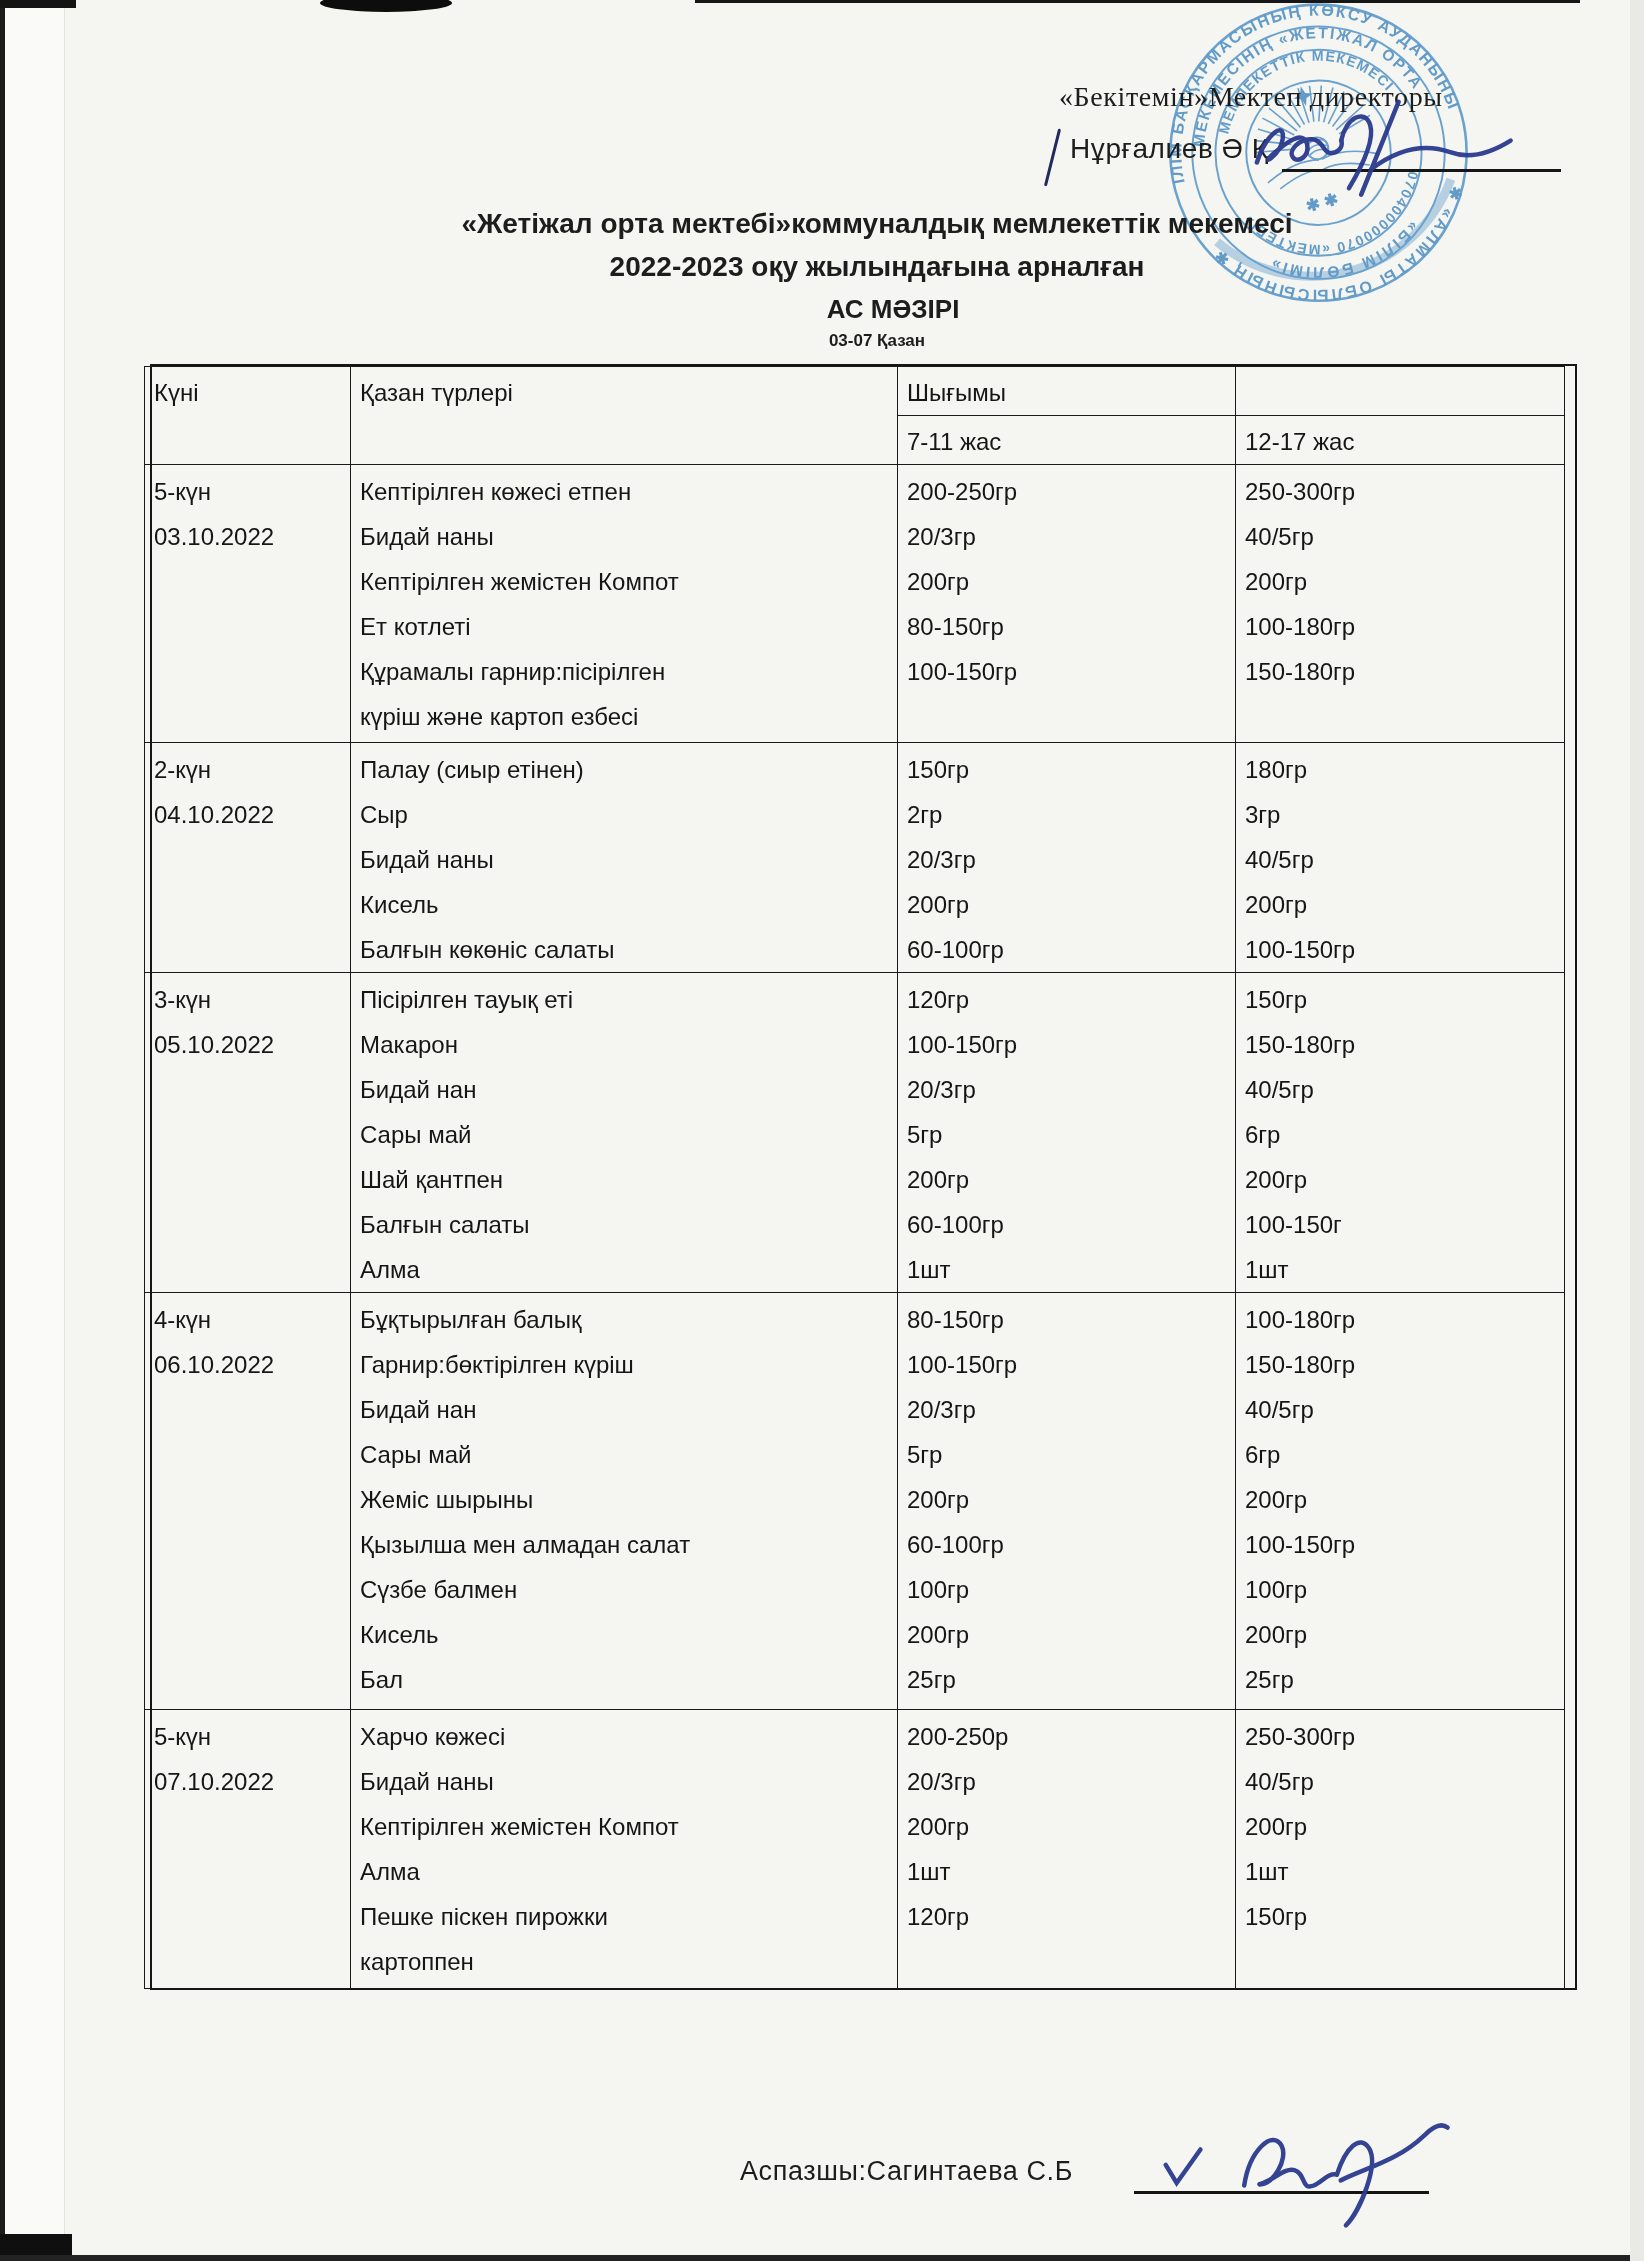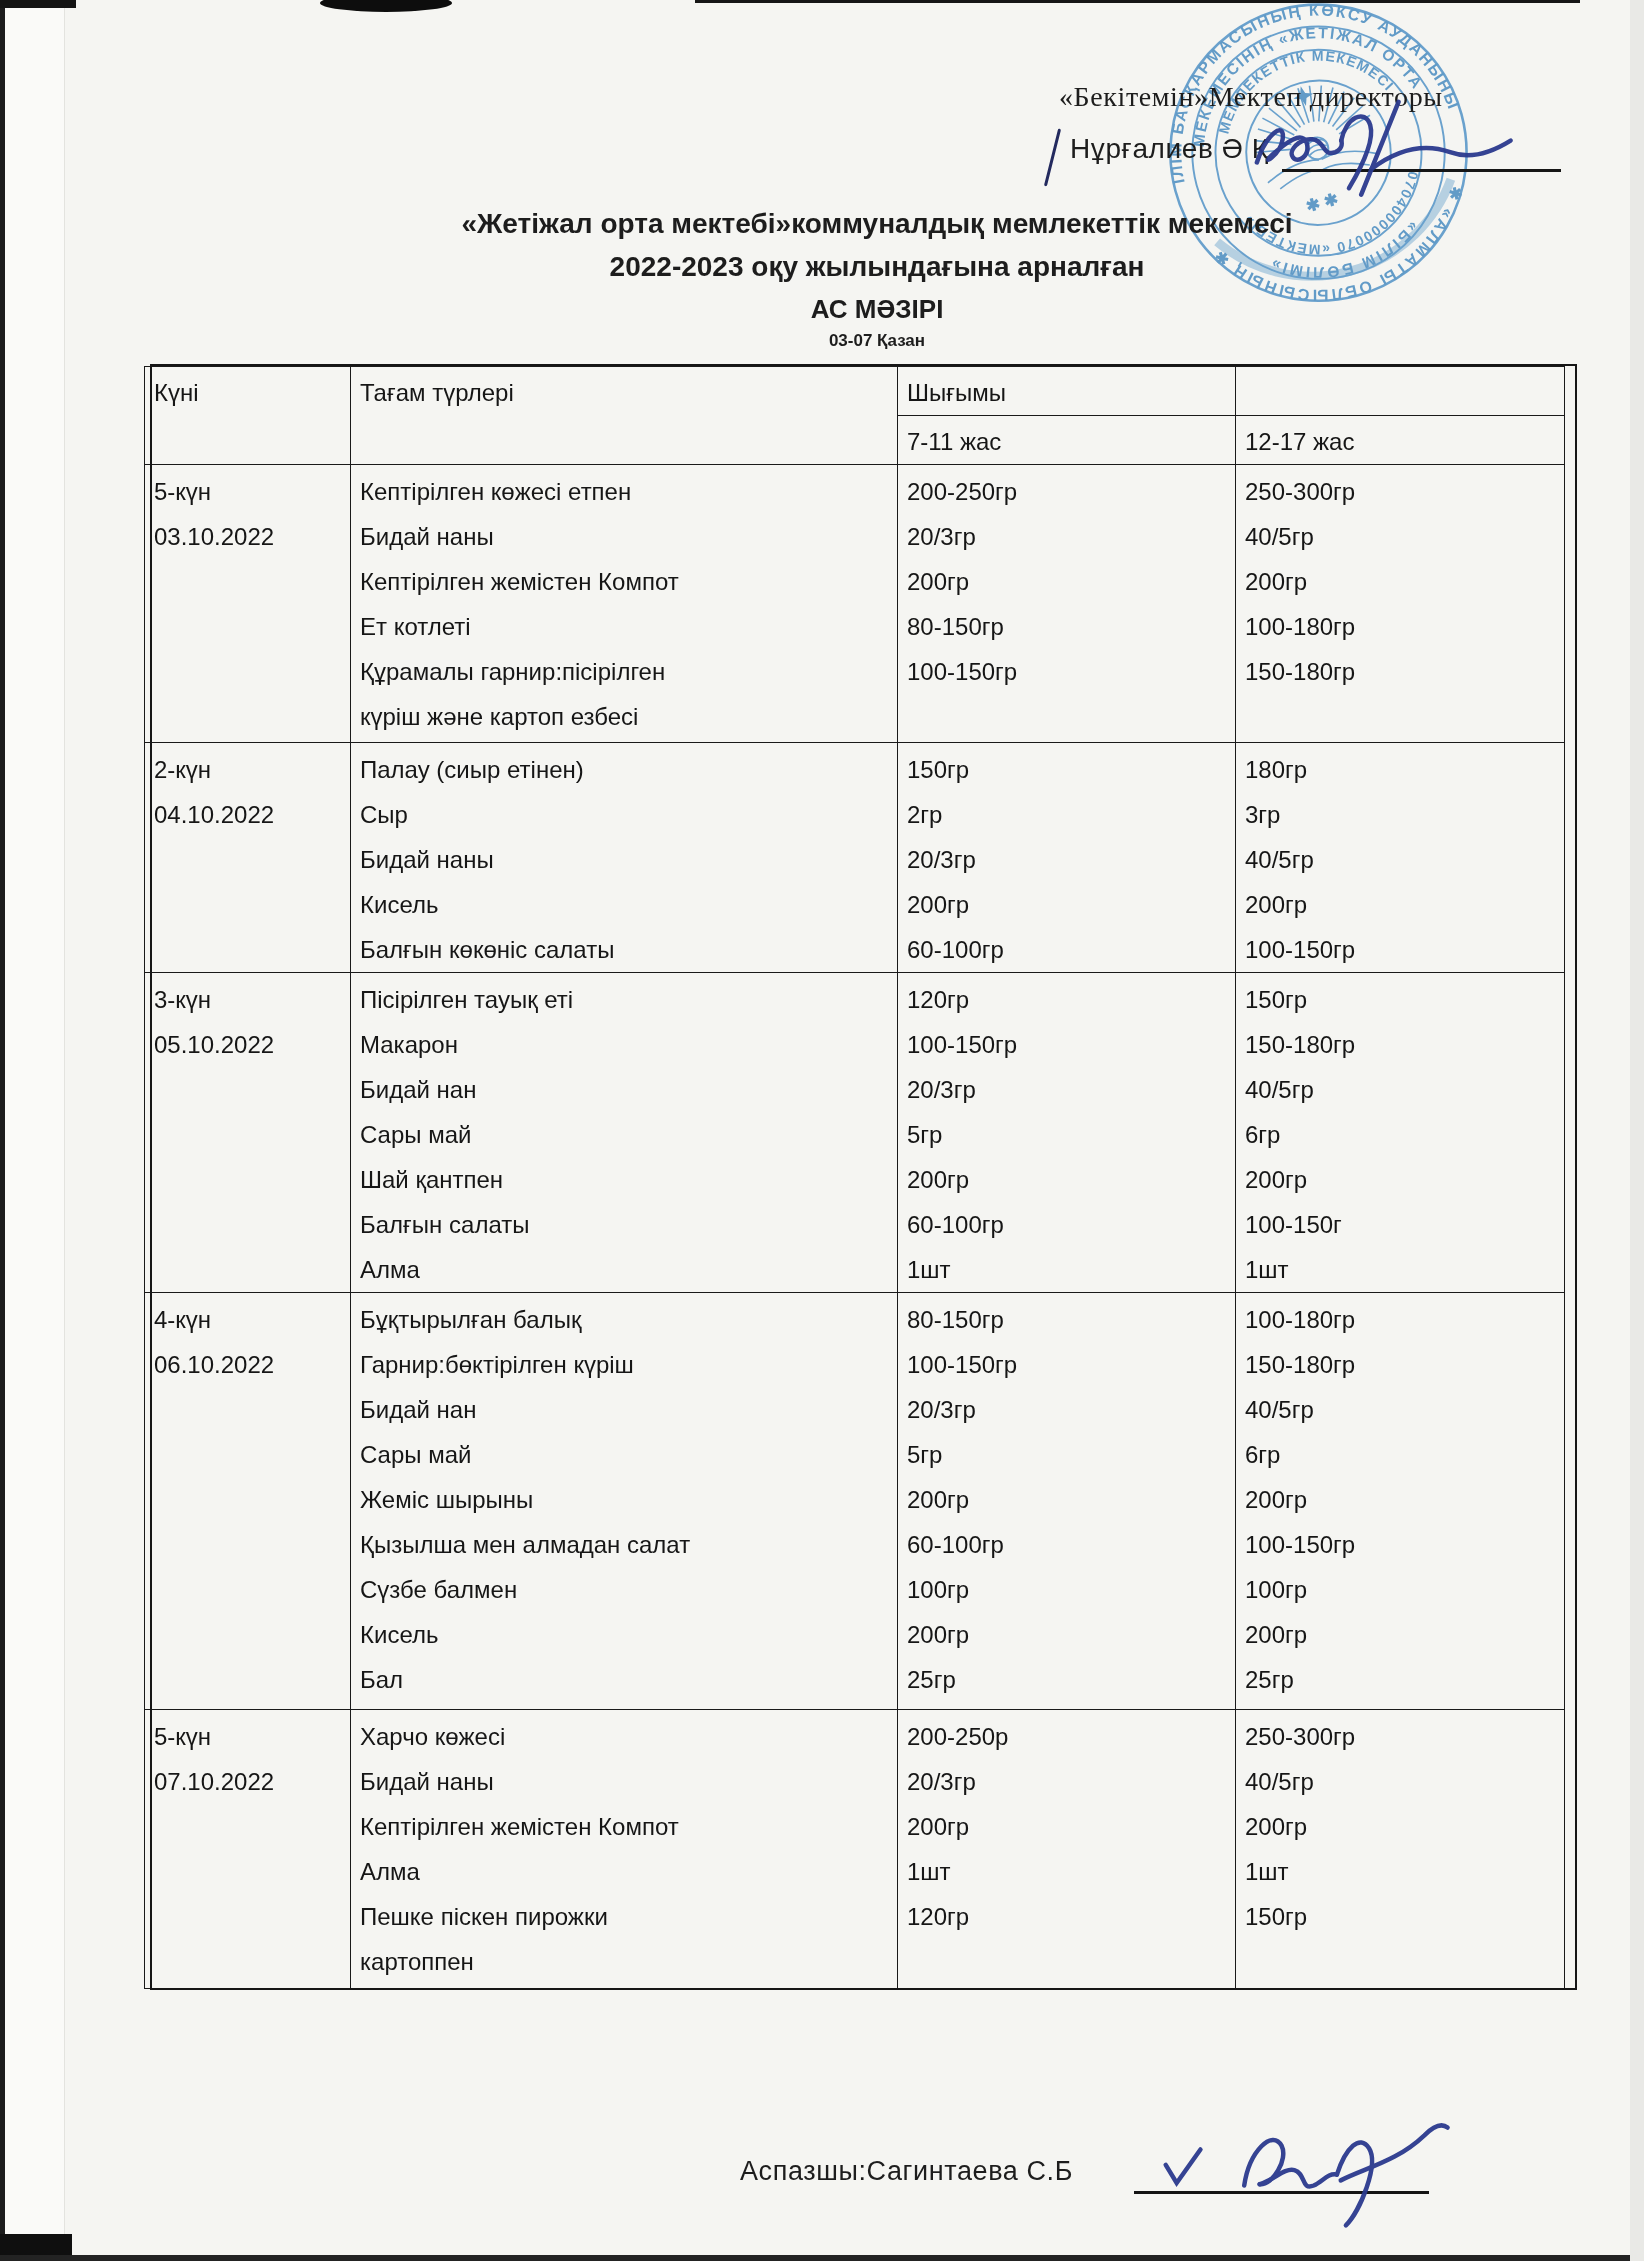--- a/index.html
+++ b/index.html
@@ -24,21 +24,21 @@
   .approval-1{position:absolute;left:1059px;top:81px;font-size:28px;letter-spacing:0.6px;white-space:nowrap;font-family:Liberation Serif, serif;}
   .approval-2{position:absolute;left:1070px;top:133px;font-size:28px;letter-spacing:0.6px;white-space:nowrap;}
   .pen-slash{position:absolute;left:1051px;top:128px;width:3.2px;height:59px;background:#232a5e;transform:rotate(14deg);border-radius:1.9px;}
   .sign-line-1{position:absolute;left:1282px;top:139px;width:279px;height:30px;border-bottom:3.2px solid #161616;}
   .sig-svg{position:absolute;overflow:visible;}
 
   
   .titles{position:absolute;left:232px;top:0;width:1290px;text-align:center;}
   .title-1{position:absolute;left:0;top:208px;width:1290px;font-size:28px;font-weight:bold;}
   .title-2{position:absolute;left:0;top:251px;width:1290px;font-size:28px;font-weight:bold;}
-  .title-3{position:absolute;left:0;top:294px;width:1290px;font-size:26px;font-weight:bold;}
+  .title-3{position:absolute;left:16px;top:294px;width:1290px;font-size:26px;font-weight:bold;}
   .title-4{position:absolute;left:0;top:331px;width:1290px;font-size:17px;font-weight:bold;}
 
   
   table.menu{
     position:absolute;left:144px;top:366px;width:1420px;
     border-collapse:collapse;table-layout:fixed;
     font-size:24px;color:#161616;
   }
   table.menu td{border:1.9px solid #1a1a1a;vertical-align:top;padding:3.2px 0 0 9px;}
   table.menu .hdr-row1{height:45px;}
@@ -157,21 +157,21 @@
         <col style="width:547px">
         <col style="width:338px">
         <col style="width:329px">
     </colgroup>
     <tbody>
       <tr class="hdr-row1">
         <td rowspan="2">
             <div class="cell-line">Күні</div>
           </td>
         <td rowspan="2">
-            <div class="cell-line">Тағам түрлері</div>
+            <div class="cell-line">Қазан түрлері</div>
           </td>
         <td>
             <div class="cell-line">Шығымы</div>
           </td>
         <td></td>
       </tr>
       <tr class="hdr-row2">
         <td>
             <div class="cell-line">7-11 жас</div>
           </td>

